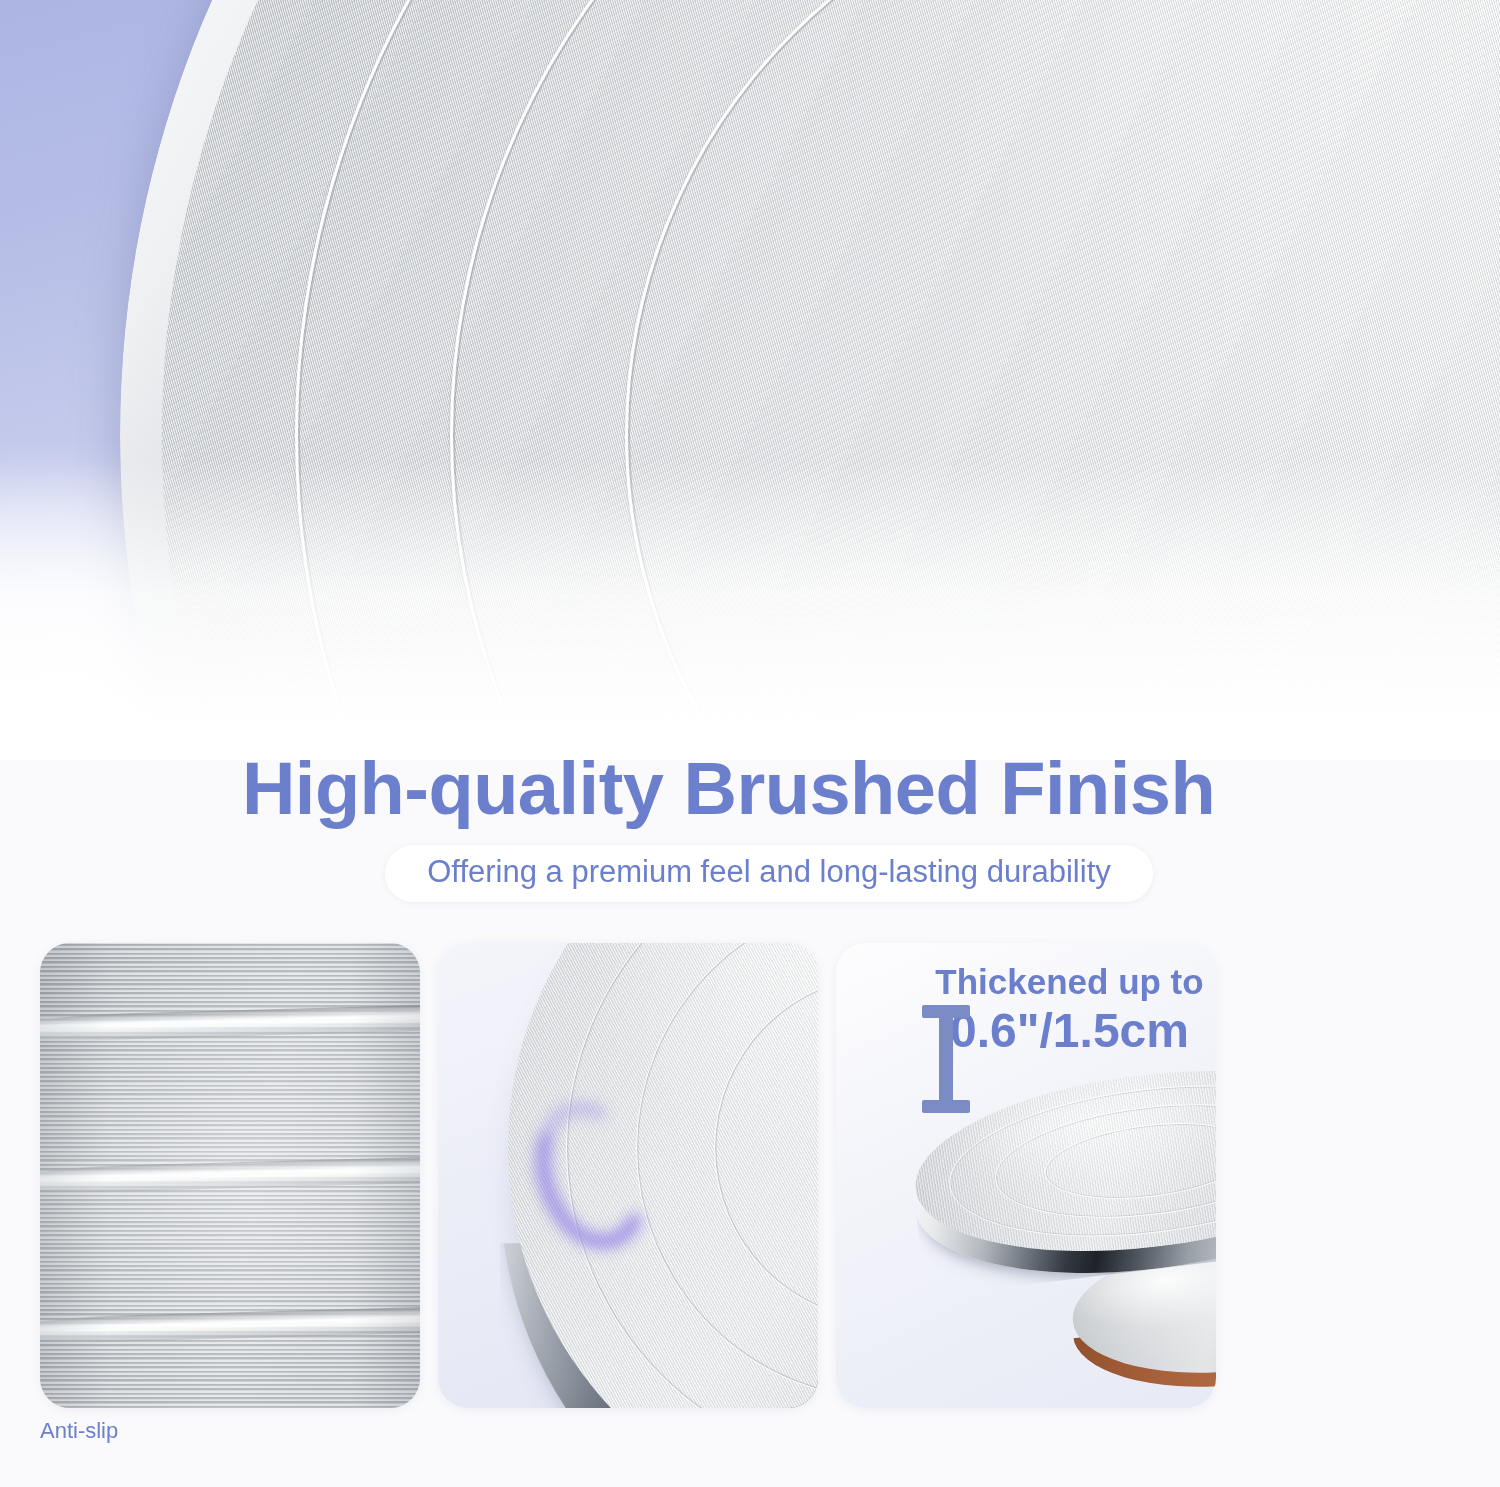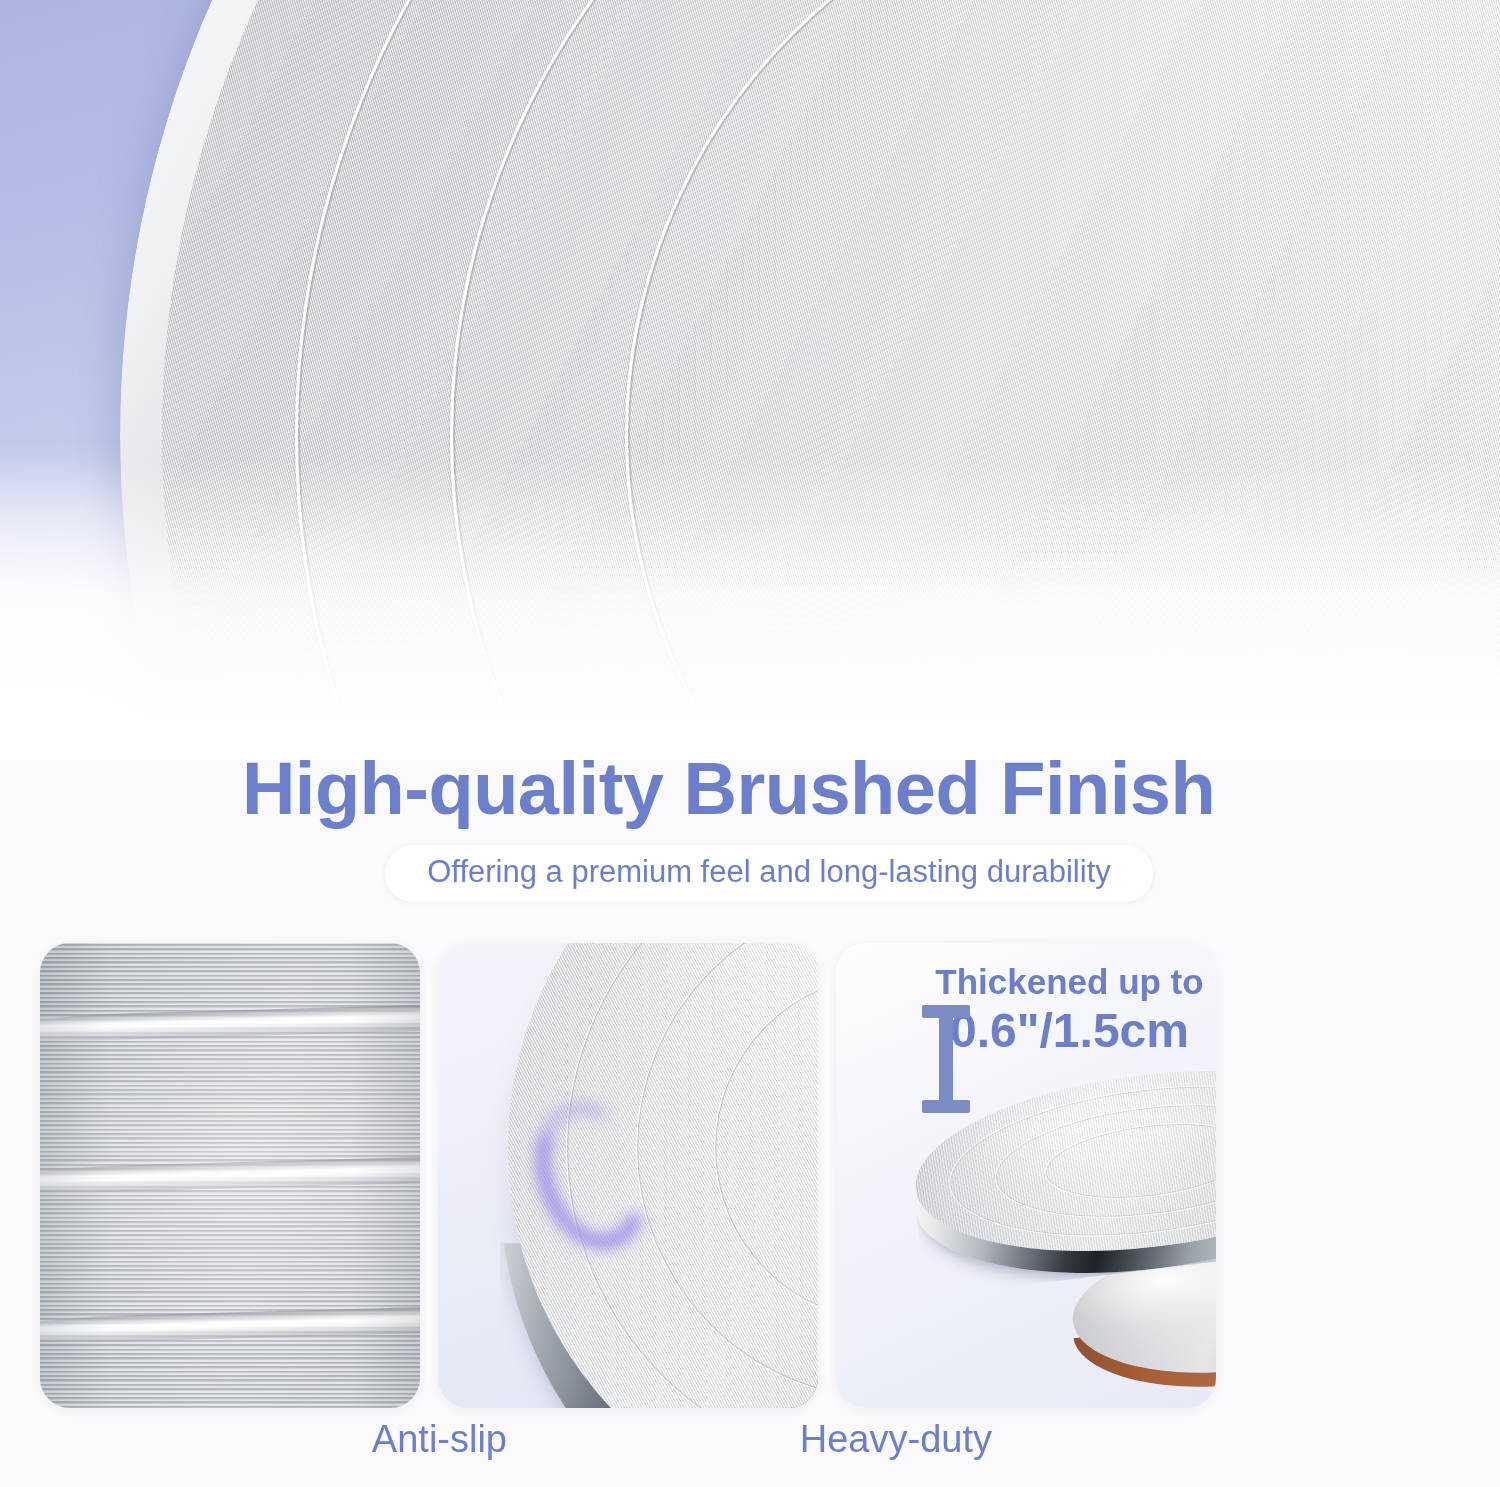--- a/index.html
+++ b/index.html
@@ -305,22 +305,22 @@
   }
 
   
   #captions {
     position:absolute; left:40px; top:1418px;
     width:1420px;
     display:flex; gap:18px;
   }
   .caption {
     width:467px;
-    text-align:right;
-    font-size:38px;
+    text-align:left;
+    font-size:22px;
     font-weight:400;
     color:#6B7FCC;
     white-space:nowrap;
   }
 </style>
 </head>
 <body>
 
 <div id="page">
 
@@ -389,16 +389,15 @@
         <rect x="2" y="2" width="48" height="13" rx="2" fill="#7B8BC4"></rect>
         <rect x="19" y="13" width="14" height="86" fill="#7B8BC4"></rect>
         <rect x="2" y="97" width="48" height="13" rx="2" fill="#7B8BC4"></rect>
       </svg>
 
     </div>
   </div>
 
   <div id="captions">
     <div class="caption">Anti-slip</div>
-    <div class="caption">Heavy-duty</div>
   </div>
 
 </div>
 
 </body></html>

